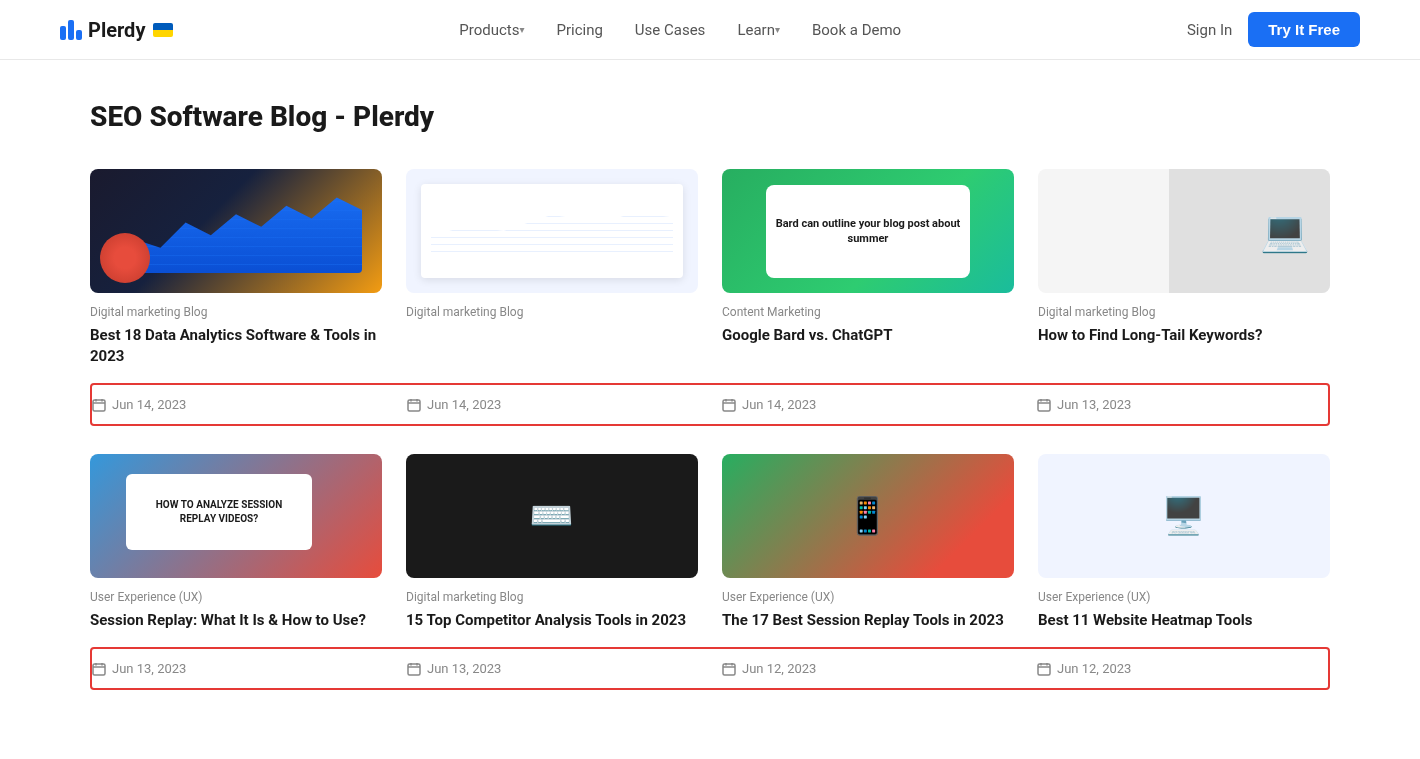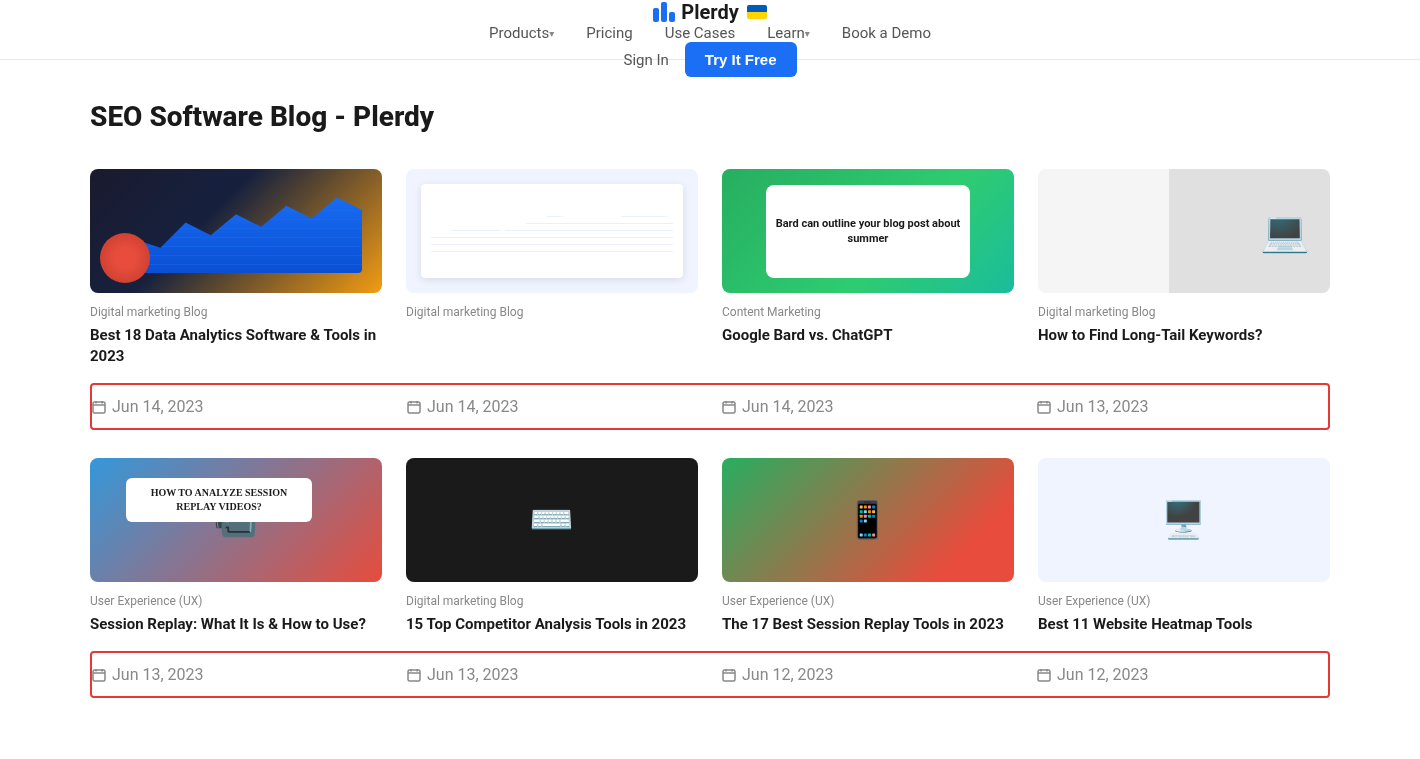--- a/index.html
+++ b/index.html
@@ -1,26 +1,24 @@
 <!DOCTYPE html>
 <html><head>
   <meta charset="utf-8">
   <style>
     * { box-sizing: border-box; margin: 0; padding: 0; }
     body { font-family: -apple-system, BlinkMacSystemFont, 'Segoe UI', Roboto, sans-serif; background: #fff; color: #333; }
 
     
     nav {
       display: flex;
-      align-items: center;
       justify-content: space-between;
       padding: 0 60px;
       height: 60px;
       border-bottom: 1px solid #e8e8e8;
-      flex-direction: column;
     }
     .nav-logo {
       display: flex;
       align-items: center;
       gap: 6px;
       text-decoration: none;
     }
     .logo-icon {
       display: flex;
       align-items: flex-end;
@@ -307,21 +305,21 @@
     }
     .calendar-icon svg {
       width: 14px;
       height: 14px;
       fill: none;
       stroke: #888;
       stroke-width: 1.5;
     }
 
     .date-text {
-      font-size: 16px;
+      font-size: 13px;
       color: #888;
     }
 
     
     .blog-grid-2 {
       display: grid;
       grid-template-columns: repeat(4, 1fr);
       gap: 24px;
     }
   </style>
@@ -440,21 +438,21 @@
           </svg>
       </span>
       <span class="date-text">Jun 13, 2023</span>
     </div>
   </div>
 
   <div class="blog-grid-2">
 
     <div class="blog-card">
       <div class="blog-card-image img-session">
-        <div style="background:#fff;border-radius:6px;padding:8px 12px;font-size:10px;font-weight:700;color:#1a1a1a;text-align:center;line-height:1.4;position:absolute;top:20px;left:36px;right:70px;font-family:Liberation Serif, serif;">HOW TO ANALYZE SESSION REPLAY VIDEOS?</div>
+        <div style="background:#fff;border-radius:6px;padding:24px 12px;font-size:10px;font-weight:700;color:#1a1a1a;text-align:center;line-height:1.4;position:absolute;top:20px;left:36px;right:70px;">HOW TO ANALYZE SESSION REPLAY VIDEOS?</div>
       </div>
       <div class="blog-card-category">User Experience (UX)</div>
       <div class="blog-card-title">Session Replay: What It Is &amp; How to Use?</div>
     </div>
 
     <div class="blog-card">
       <div class="blog-card-image img-competitor"></div>
       <div class="blog-card-category">Digital marketing Blog</div>
       <div class="blog-card-title">15 Top Competitor Analysis Tools in 2023</div>
     </div>

